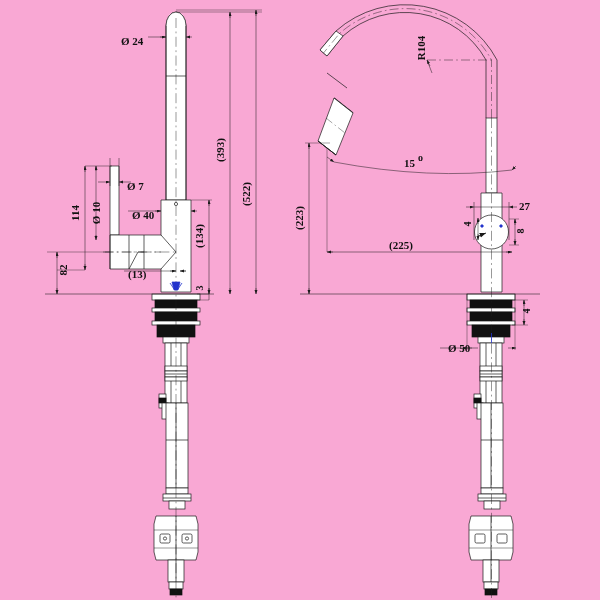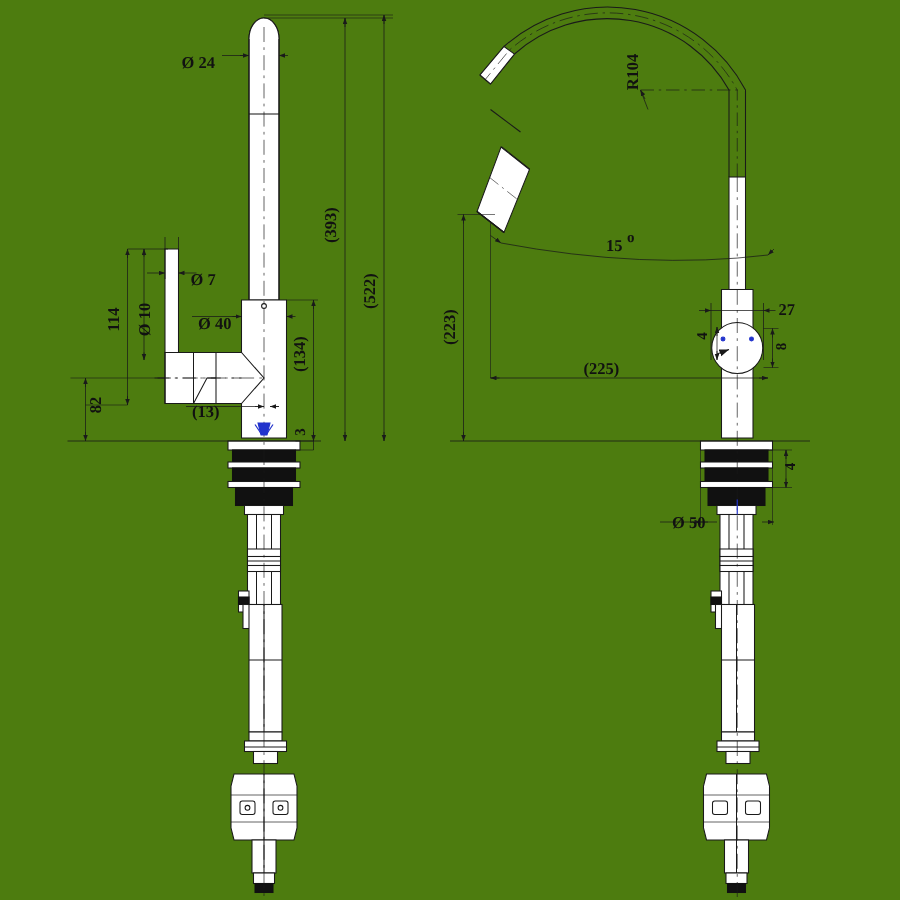--- a/index.html
+++ b/index.html
@@ -1,17 +1,17 @@
 <!DOCTYPE html>
 <html><head>
 <meta charset="utf-8">
 <style>
   html,body{margin:0;padding:0;background:#ffffff;}
   body{width:600px;height:600px;font-family:"Liberation Serif",serif;color:#1a1a1a;}
-  #sheet{position:relative;width:600px;height:600px;overflow:hidden;background:#4d7c0f;}
+  #sheet{position:relative;width:600px;height:600px;overflow:hidden;background:#f9a8d4;}
   svg{display:block;}
   .dimtext{font-family:"Liberation Serif",serif;font-weight:bold;font-size:11px;fill:#111;}
   .dimtext.small{font-size:10px;}
 </style>
 </head>
 <body>
 
 <div id="sheet">
 <svg width="600" height="600" viewBox="0 0 600 600" xmlns="http://www.w3.org/2000/svg">
 

